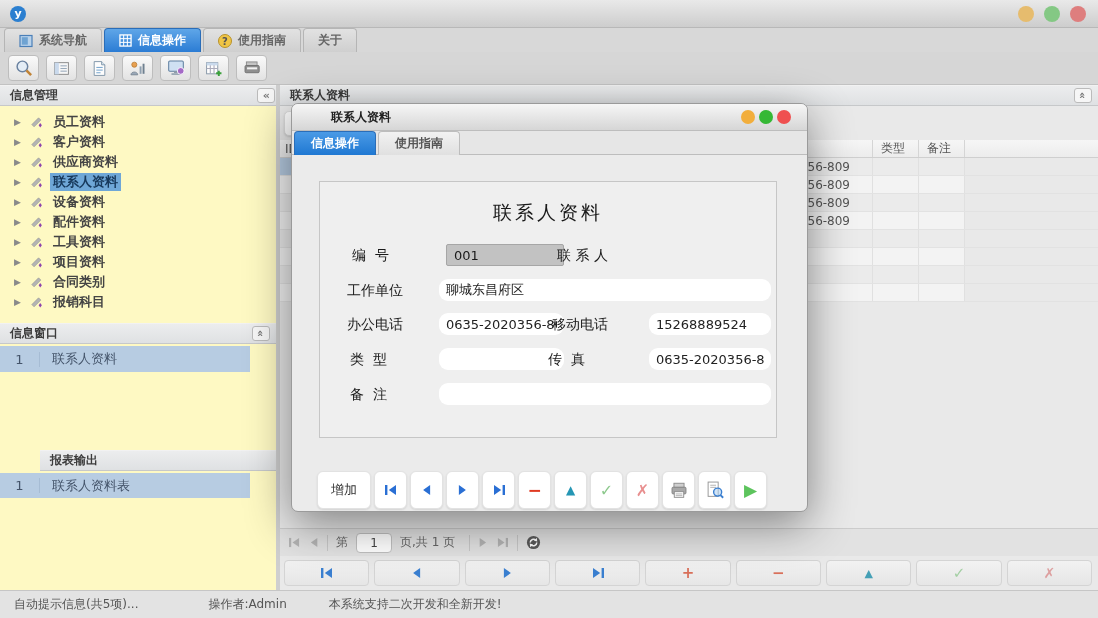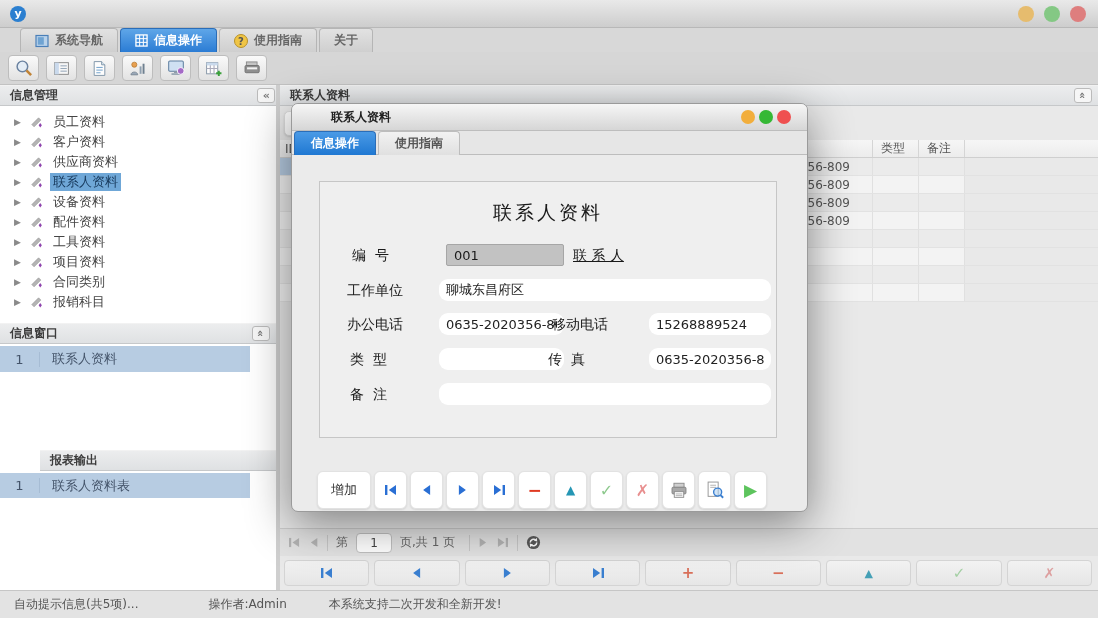--- a/index.html
+++ b/index.html
@@ -10,46 +10,46 @@
   #window { position:relative; width:1098px; height:618px; background:#d2d2d2; overflow:hidden; }
 
   
   #titlebar { left:0; top:0; width:1098px; height:28px;
     background:linear-gradient(#e9e9e9,#cdcdcd); border-bottom:1px solid #b8b8b8;
     display:flex; align-items:center; padding-left:10px; }
   #titlebar .title { font-weight:bold; color:#222; margin-left:8px; }
   .light { width:16px; height:16px; border-radius:50%; display:inline-block; }
 
   
-  #maintabs { left:0; top:28px; width:1098px; height:24px; background:#d8d8d8; display:flex; padding-left:20px; }
+  #maintabs { left:0; top:28px; width:1098px; height:24px; background:#d8d8d8; display:flex; padding-left:4px; }
   .mtab { height:24px; display:flex; align-items:center; gap:6px; padding:0 14px;
     background:linear-gradient(#e2e2e2,#cfcfcf); border:1px solid #b5b5b5; border-bottom:none;
     border-radius:4px 4px 0 0; margin-right:2px; color:#666; font-weight:bold; }
   .mtab.active { background:linear-gradient(#5fa6e8,#2b7cd4); color:#fff; border-color:#2a6db8; }
 
   
   #ribbon { left:0; top:52px; width:1098px; height:33px; background:#d6d6d6; display:flex;
     align-items:center; gap:7px; padding-left:8px; border-bottom:1px solid #c2c2c2; }
   .rbtn { width:31px; height:26px; background:linear-gradient(#fafafa,#e2e2e2);
     border:1px solid #bdbdbd; border-radius:4px; display:flex; align-items:center; justify-content:center; }
 
   
   .panel-header { height:21px; background:linear-gradient(#ecedee,#dfe1e3); border-bottom:1px solid #c6c8ca;
     border-top:1px solid #f2f2f2; display:flex; align-items:center; padding:0 6px 0 10px;
     font-weight:bold; color:#3c3c3c; }
   .ph-tools { margin-left:auto; display:flex; align-items:center; gap:4px; }
   .hdr-box { width:18px; height:15px; background:#f6f6f6; border:1px solid #bbb; border-radius:3px;
     display:flex; align-items:center; justify-content:center; color:#777; font-size:11px; line-height:1; }
   .chev-up { display:inline-block; transform:rotate(90deg); font-size:11px; color:#777; }
-  #leftpanel { left:0; top:85px; width:316px; height:505px; background:#ffffff; }
+  #leftpanel { left:0; top:85px; width:316px; height:505px; background:#fef9c3; }
   #gapcol { left:276px; top:85px; width:4px; height:505px; background:#cfcfcf; }
 
   .tree-item { height:20px; display:flex; align-items:center; gap:6px; padding-left:14px; color:#444; font-size:13px; }
   .tree-item .exp { color:#8a8a8a; font-size:9px; width:9px; }
-  .tree-item .lbl { padding:0 3px; }
+  .tree-item .lbl { padding:0 3px;font-weight:bold; }
   .tree-item.selected .lbl { background:#6fa7d7; color:#17395c; }
 
   .listrow { display:flex; align-items:center; background:#b7cce2; color:#44546a; font-size:13px; height:26px; }
   .listrow .no { width:40px; text-align:center; border-right:1px solid #a6bcd4; }
   .listrow .lr-label { padding-left:12px; }
 
   
   #rightpanel { left:280px; top:85px; width:818px; height:505px; background:#e9e9e9; }
   #mp-header { left:0; top:0; width:818px; height:21px; }
   #mp-toolbar { left:0; top:21px; width:818px; height:33px; background:#e9e9e9; }
@@ -592,21 +592,21 @@
       <div class="dtab">
           <span>使用指南</span>
         </div>
     </div>
 
     <div id="formbox" class="abs">
       <div id="form-title" class="abs">联系人资料</div>
 
       <span class="flabel" style="left:32px;top:62px;">编  号</span>
       <input class="finput gray" style="left: 126px; top: 62px; width: 118px;" value="001">
-      <span class="flabel" style="left:253px;top:62px;text-decoration:underline;">联 系 人</span>
+      <span class="flabel" style="left:237px;top:62px;">联 系 人</span>
 
       <span class="flabel" style="left:27px;top:97px;">工作单位</span>
       <input class="finput" style="left: 119px; top: 97px; width: 332px;" value="聊城东昌府区">
 
       <span class="flabel" style="left:27px;top:131px;">办公电话</span>
       <input class="finput" style="left: 119px; top: 131px; width: 125px;" value="0635-2020356-80">
       <span class="flabel" style="left:232px;top:131px;">移动电话</span>
       <input class="finput" style="left: 329px; top: 131px; width: 122px;" value="15268889524">
 
       <span class="flabel" style="left:30px;top:166px;">类  型</span>

